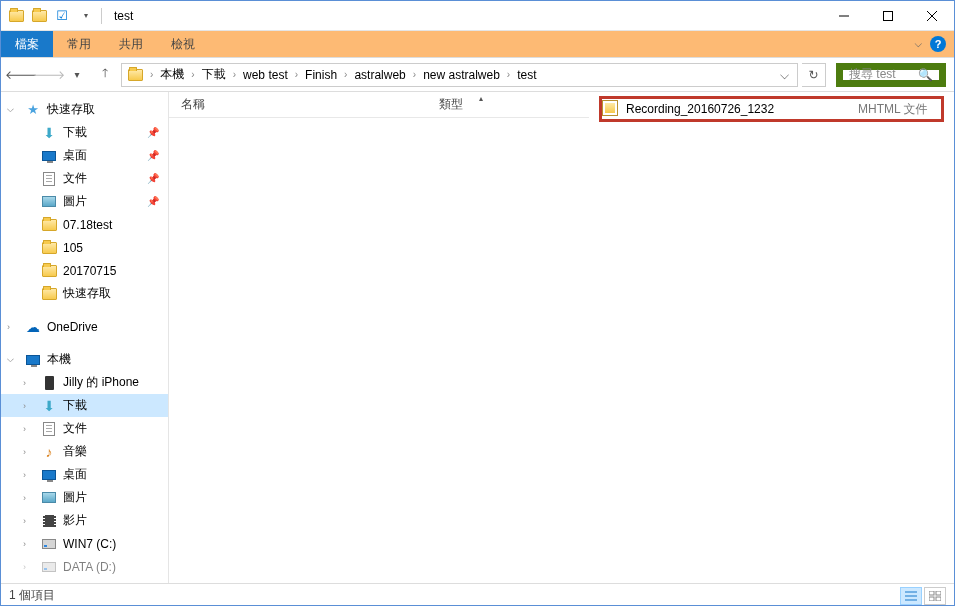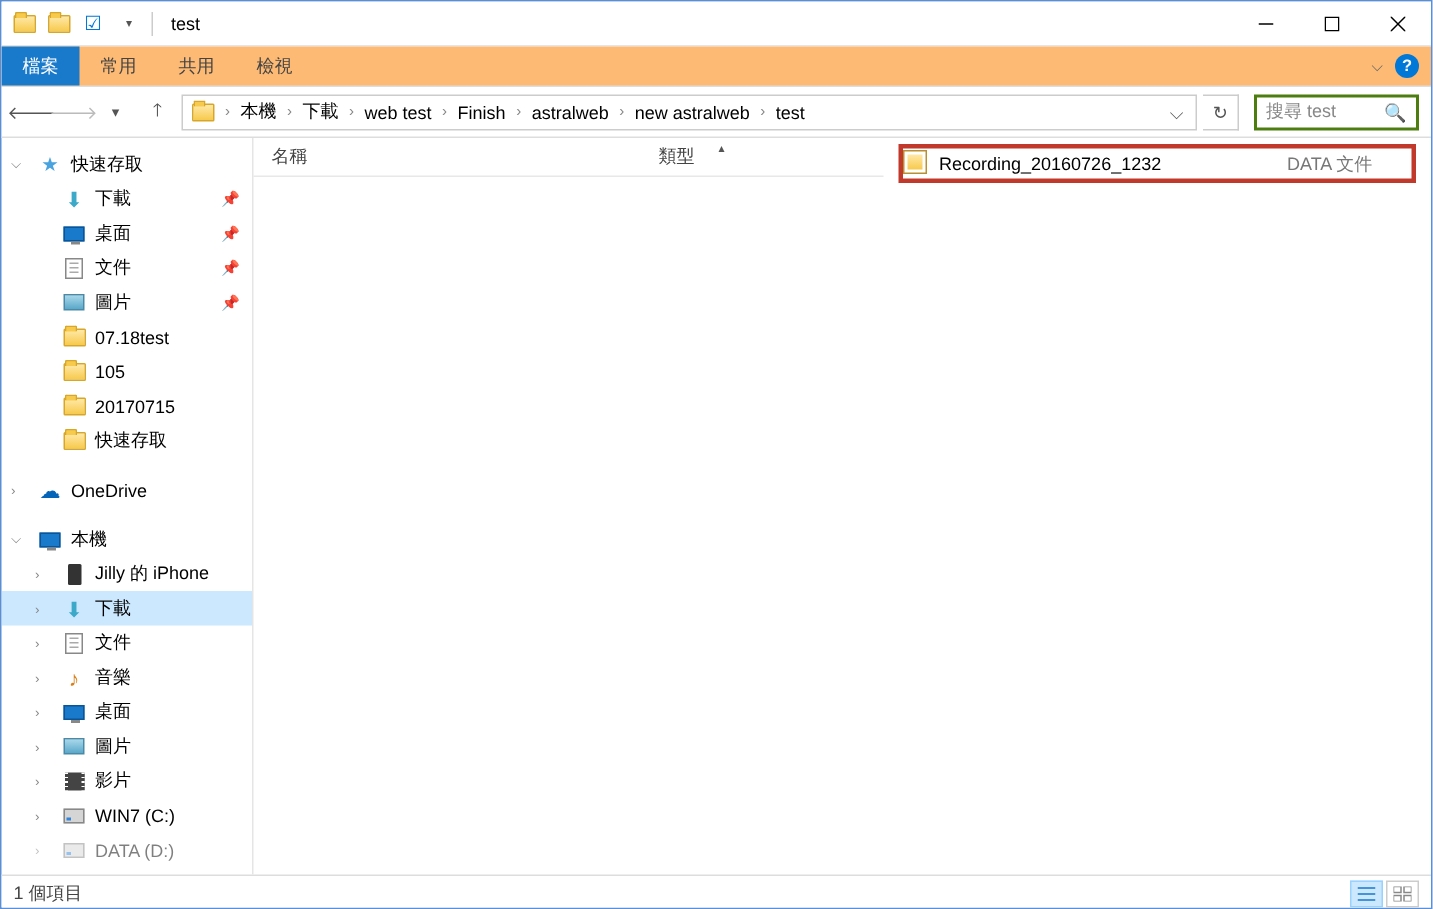--- a/index.html
+++ b/index.html
@@ -24,21 +24,21 @@
 
 
 .addr { height: 34px; display: flex; align-items: center; gap: 4px; padding: 0 8px; border-bottom: 1px solid #ddd; background: #fff; }
 .addr .navbtn { width: 24px; height: 24px; display: flex; align-items: center; justify-content: center; color: #555; }
 .addr .navbtn.disabled { color: #bbb; }
 .addr .pathbox { flex: 1; height: 24px; border: 1px solid #ccc; display: flex; align-items: center; padding: 0 2px; background: #fff; overflow: hidden; }
 .addr .pathbox .seg { display: flex; align-items: center; padding: 0 4px; white-space: nowrap; }
 .addr .pathbox .chev { color: #888; font-size: 10px; padding: 0 3px; }
 .addr .pathbox .dd { margin-left: auto; padding: 0 6px; color: #555; }
 .addr .refresh { width: 24px; height: 24px; border: 1px solid #ccc; border-left: none; display: flex; align-items: center; justify-content: center; color: #555; }
-.addr .searchbox { width: 110px; height: 24px; border: 2px solid #4d7c0f; display: flex; align-items: center; padding: 0 6px; margin-left: 6px; color: #888; justify-content: center; }
+.addr .searchbox { width: 110px; height: 24px; border: 7px solid #4d7c0f; display: flex; align-items: center; padding: 0 6px; margin-left: 6px; color: #888; justify-content: center; }
 .addr .searchbox .sicon { margin-left: auto; color: #888; }
 
 
 .main { display: flex; height: 491px; }
 .nav { width: 168px; border-right: 1px solid #e5e5e5; overflow-y: auto; padding: 6px 0; position: relative; }
 .nav::-webkit-scrollbar { width: 16px; }
 .nav::-webkit-scrollbar-track { background: #f0f0f0; }
 .nav::-webkit-scrollbar-thumb { background: #c1c1c1; }
 .nav .item { height: 23px; display: flex; align-items: center; padding-left: 24px; cursor: default; position: relative; }
 .nav .item.lvl2 { padding-left: 40px; }
@@ -326,21 +326,21 @@
           <span>類型</span>
           <span class="sort">▴</span>
         </div>
     </div>
     <div class="filelist">
       <div class="filerow highlighted">
         <div class="ficn">
             <div class="mhtml-icon"></div>
           </div>
         <div class="fname">Recording_20160726_1232</div>
-        <div class="ftype">DATA 文件</div>
+        <div class="ftype">MHTML 文件</div>
       </div>
     </div>
   </div>
 </div>
 
 <div class="status">
   <div class="txt">1 個項目</div>
   <div class="views">
     <div class="vbtn active">
         <svg width="12" height="10">

